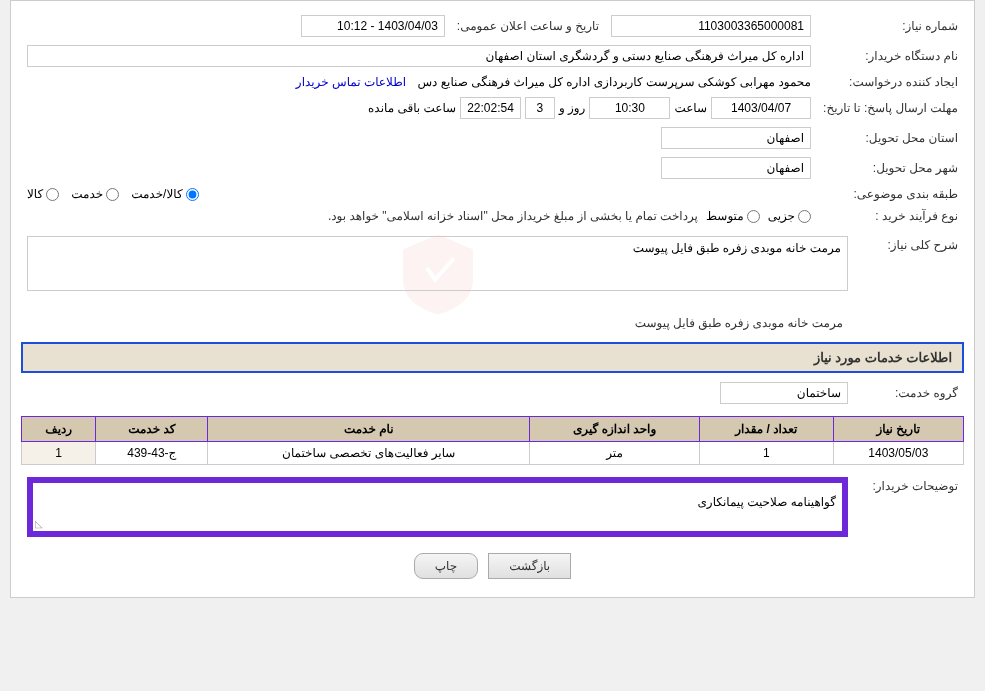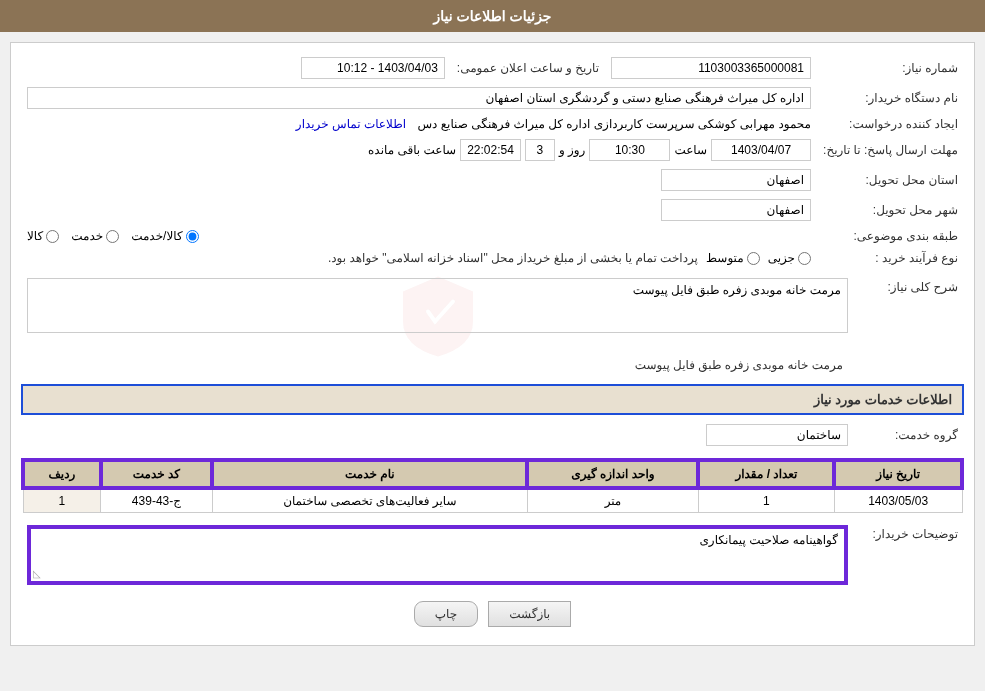--- a/index.html
+++ b/index.html
@@ -89,21 +89,21 @@
       direction: rtl;
       resize: none;
     }
     .services-table {
       width: 100%;
       border-collapse: collapse;
       margin: 8px 0;
     }
     .services-table th {
       background: #d4c9b0;
-      border: 4px solid #6d28d9;
+      border: 1px solid #6d28d9;
       padding: 5px 8px;
       text-align: center;
       font-size: 12px;
       font-weight: bold;
     }
     .services-table td {
       border: 1px solid #ccc;
       padding: 4px 8px;
       text-align: center;
       font-size: 12px;
@@ -182,23 +182,20 @@
       transform: translate(-50%, -50%);
       opacity: 0.12;
       z-index: 0;
       pointer-events: none;
     }
   </style>
 </head>
 <body>
 
 <div class="page-wrapper">
-  <div class="header-bar">
-    <span>جزئیات اطلاعات نیاز</span>
-  </div>
 
   <div class="main-content">
 
     <table class="info-table">
       <tbody>
           <tr>
         <td class="label-cell">شماره نیاز:</td>
         <td style="width:200px;">
           <div class="input-box" style="width:200px;">1103003365000081</div>
         </td>
@@ -317,21 +314,21 @@
     </tbody>
       </table>
 
     <div class="section-header">اطلاعات خدمات مورد نیاز</div>
 
     <table class="info-table">
       <tbody>
           <tr>
         <td class="label-cell">گروه خدمت:</td>
         <td>
-          <div class="input-box" style="width:142px;padding-left:18px;">ساختمان</div>
+          <div class="input-box" style="width:128px;padding-left:18px;">ساختمان</div>
         </td>
         <td colspan="2"></td>
       </tr>
     </tbody>
       </table>
 
     <table class="services-table">
       <thead>
         <tr>
           <th>تاریخ نیاز</th>
@@ -352,21 +349,21 @@
     <td class="row-num">1</td>
   </tr>
         </tbody>
     </table>
 
     <table class="info-table">
       <tbody>
           <tr>
         <td class="label-cell" style="vertical-align:top; padding-top:6px; width:110px;">توضیحات خریدار:</td>
         <td>
-          <div style="position:relative; border:4px solid #6d28d9; min-height:60px; padding:4px 6px; background:white;">
+          <div style="position:relative; border:6px solid #6d28d9; min-height:60px; padding:12px 6px; background:white;">
             <div style="text-align:right; font-size:12px;">گواهینامه صلاحیت پیمانکاری</div>
             <div style="position:absolute; bottom:2px; left:2px; font-size:10px; color:#aaa;">◺</div>
           </div>
         </td>
       </tr>
     </tbody>
       </table>
 
     <div class="buttons-row">
       <button class="btn btn-back">بازگشت</button>

